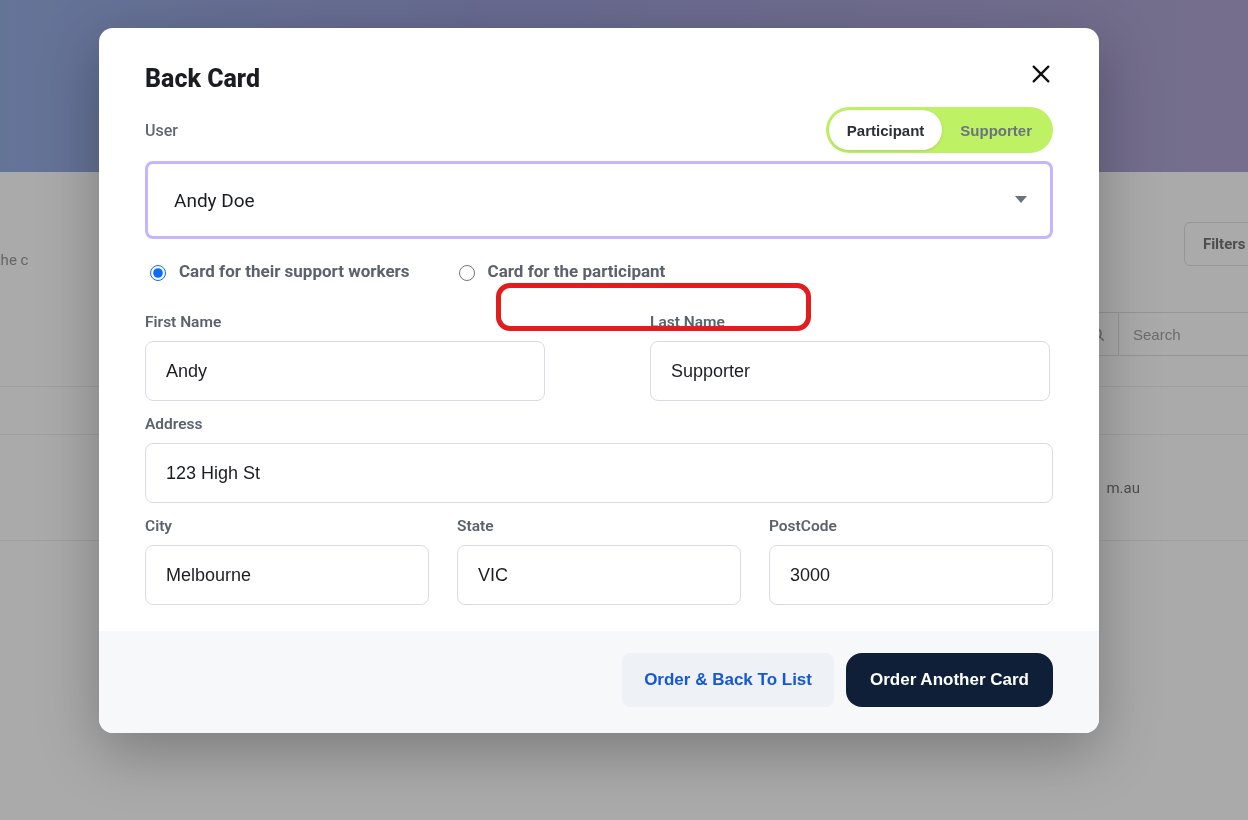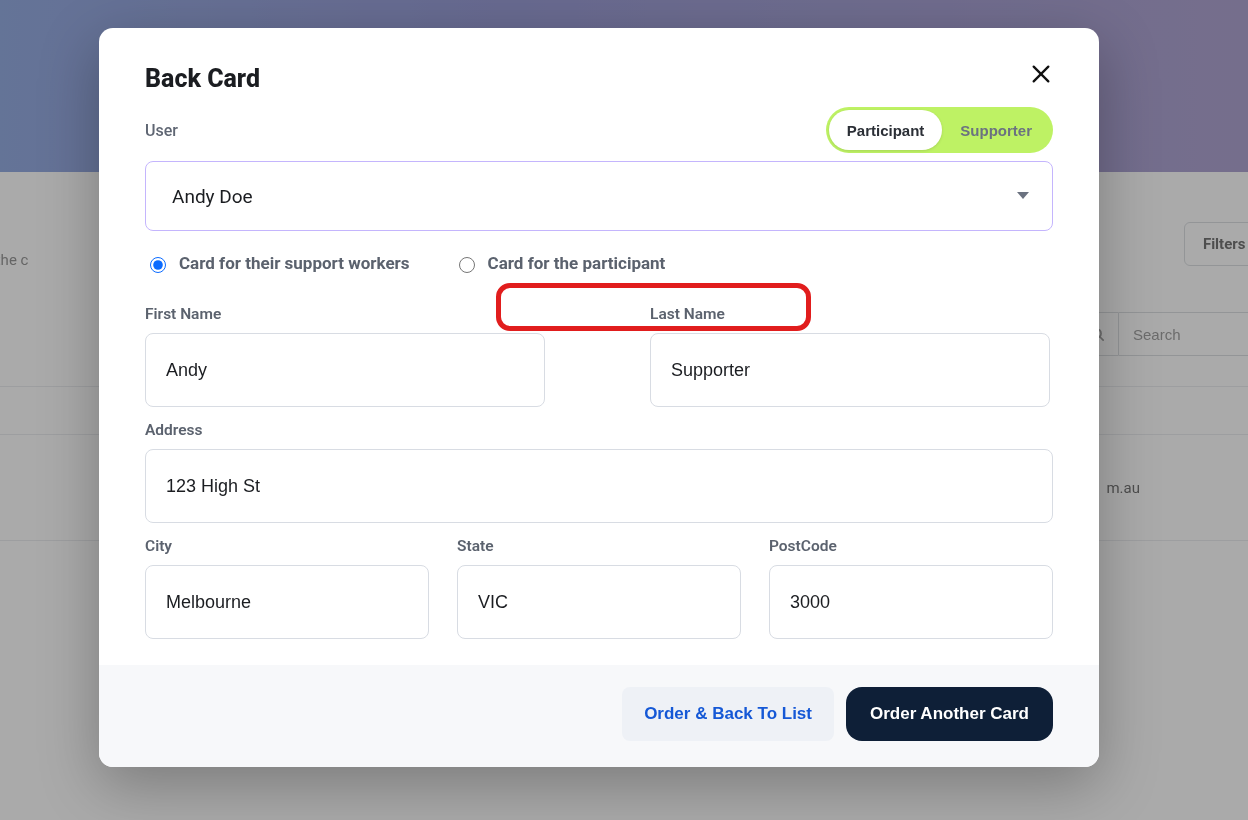--- a/index.html
+++ b/index.html
@@ -184,22 +184,22 @@
     display: flex; align-items: center;
   }
   .seg-toggle .seg.active {
     background: #fff;
     color: #2b2f36;
     box-shadow: 0 1px 3px rgba(0,0,0,0.12);
   }
 
   .user-select {
     width: 100%;
-    height: 70px;
-    border: 1px solid #c4b5fd;
+    height: 78px;
+    border: 3px solid #c4b5fd;
     border-radius: 8px;
     display: flex;
     align-items: center;
     padding: 0 26px;
     font-size: 19px;
     color: #1b1d21;
     cursor: pointer;
     position: relative;
     background: #fff;
   }
@@ -251,21 +251,21 @@
     flex-direction: column;
   }
   .field .flabel {
     font-size: 15.5px;
     color: #5b626e;
     font-weight: 600;
     margin-bottom: 10px;
     margin-top: 14px;
   }
   .field input.tin {
-    height: 74px;
+    height: 60px;
     border: 1px solid #d8dce3;
     border-radius: 8px;
     padding: 0 20px;
     font-size: 18px;
     color: #1b1d21;
     background: #fff;
   }
   .field.wide { grid-column: 1 / -1; }
 
   .modal .footer {

